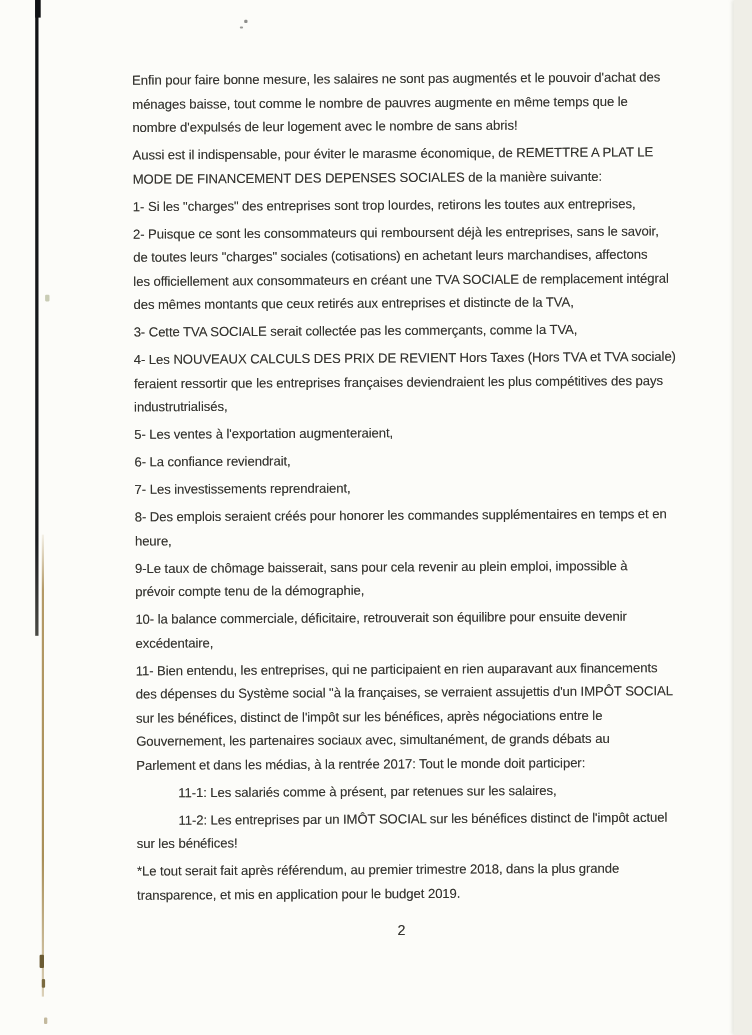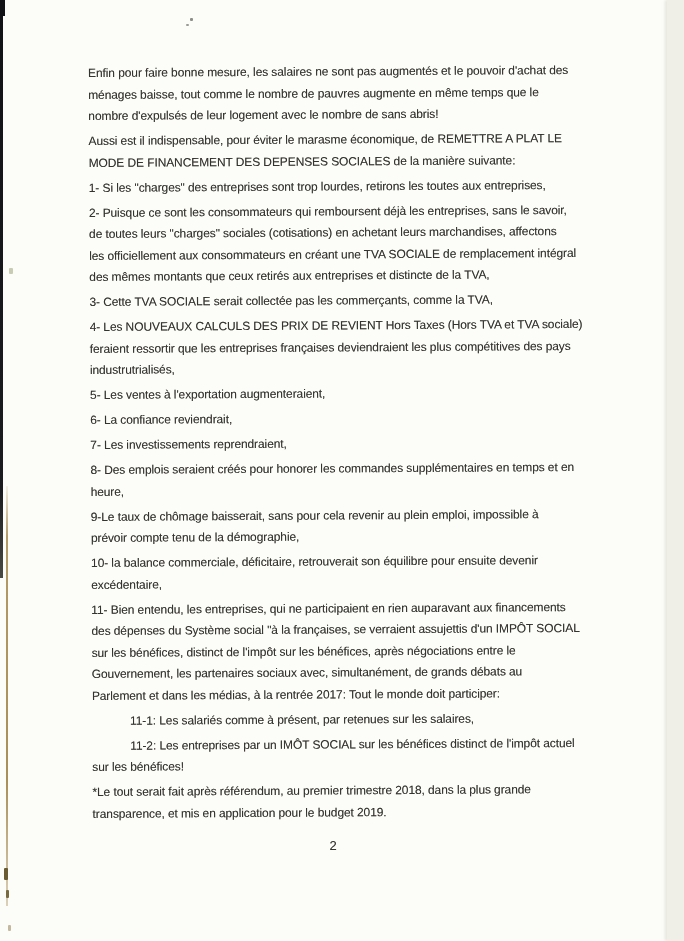--- a/index.html
+++ b/index.html
@@ -2,21 +2,21 @@
 <html><head>
 <meta charset="utf-8">
 <style>
   html, body { margin:0; padding:0; }
   body {
     width:684px; height:941px;
     position:relative; overflow:hidden;
     background:var(--paper, #fcfcf9);
     font-family:"Liberation Sans", sans-serif;
   }
-  .scan-page { position:absolute; inset:0; }
+  .scan-page { position:absolute; inset:0;margin-left:32px; }
 
   
   .right-band {
     position:absolute; top:0; right:0; width:17px; height:941px;
     background:var(--right-band, #efeee7);
     box-shadow:-2px 0 3px rgba(190,188,175,0.35);
   }
   .edge-black {
     position:absolute; left:0; top:0; width:3px; height:578px;
     background:linear-gradient(#101215, #1a1c1f 85%, #4a4a45);

